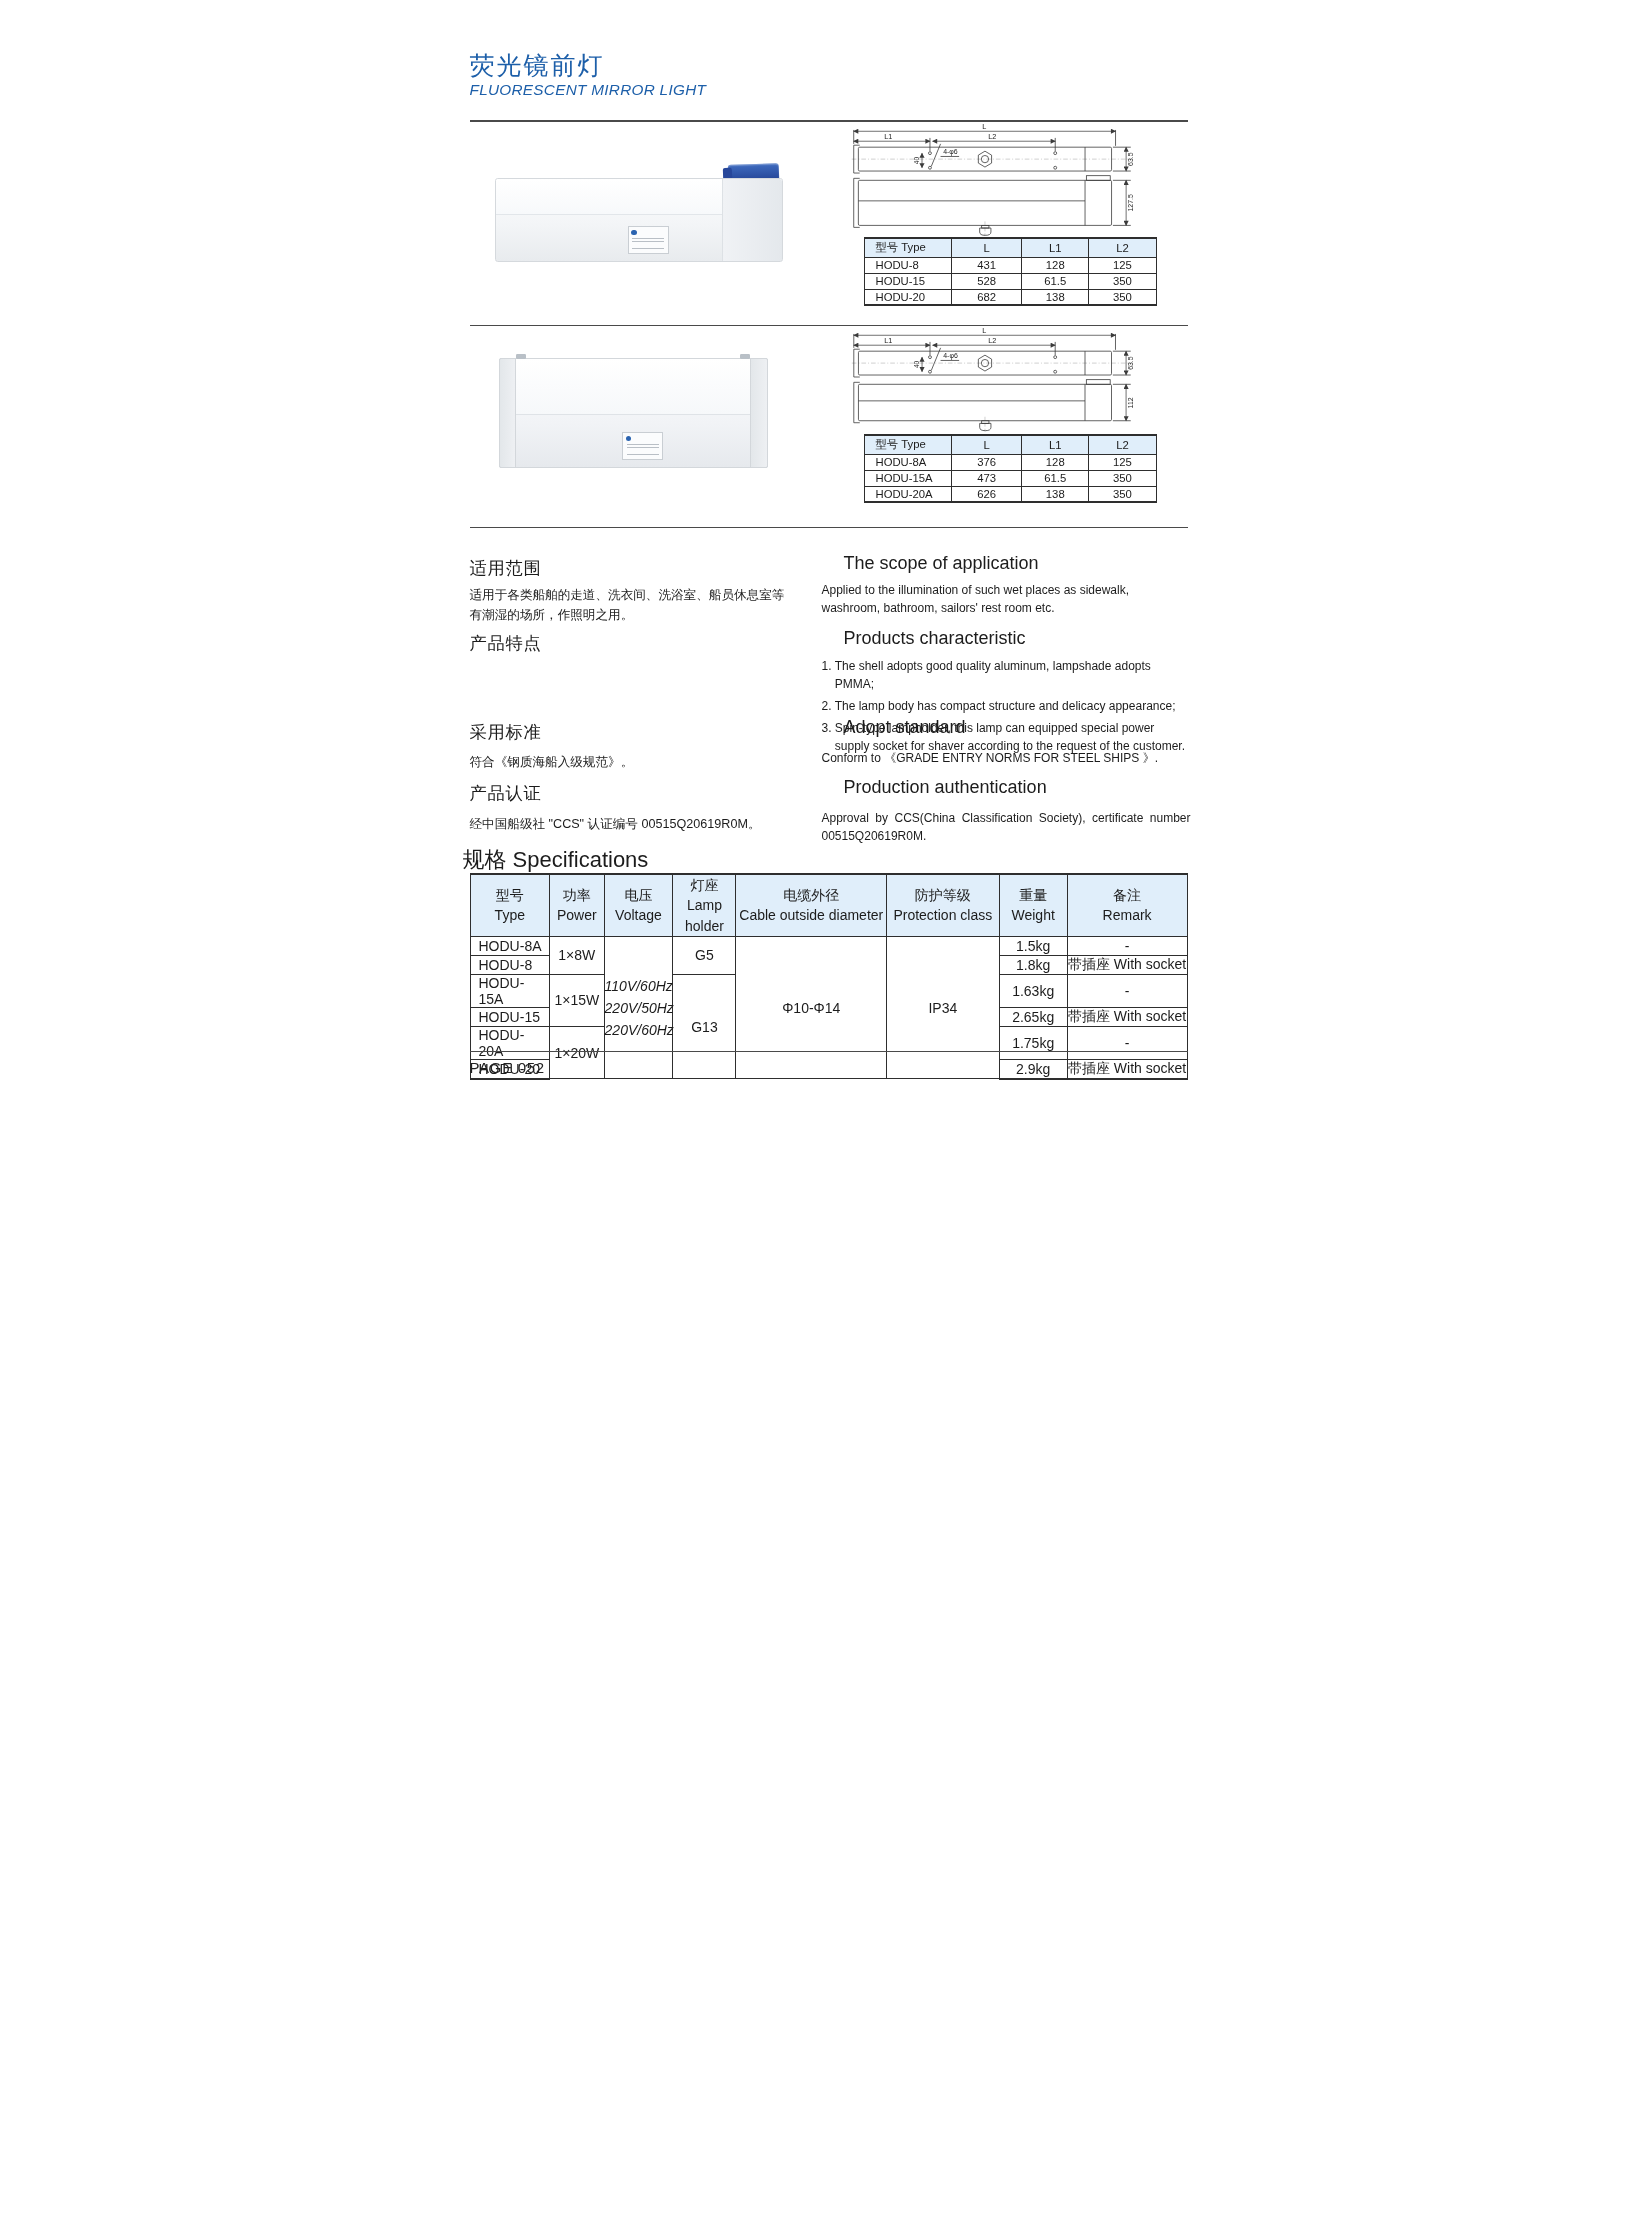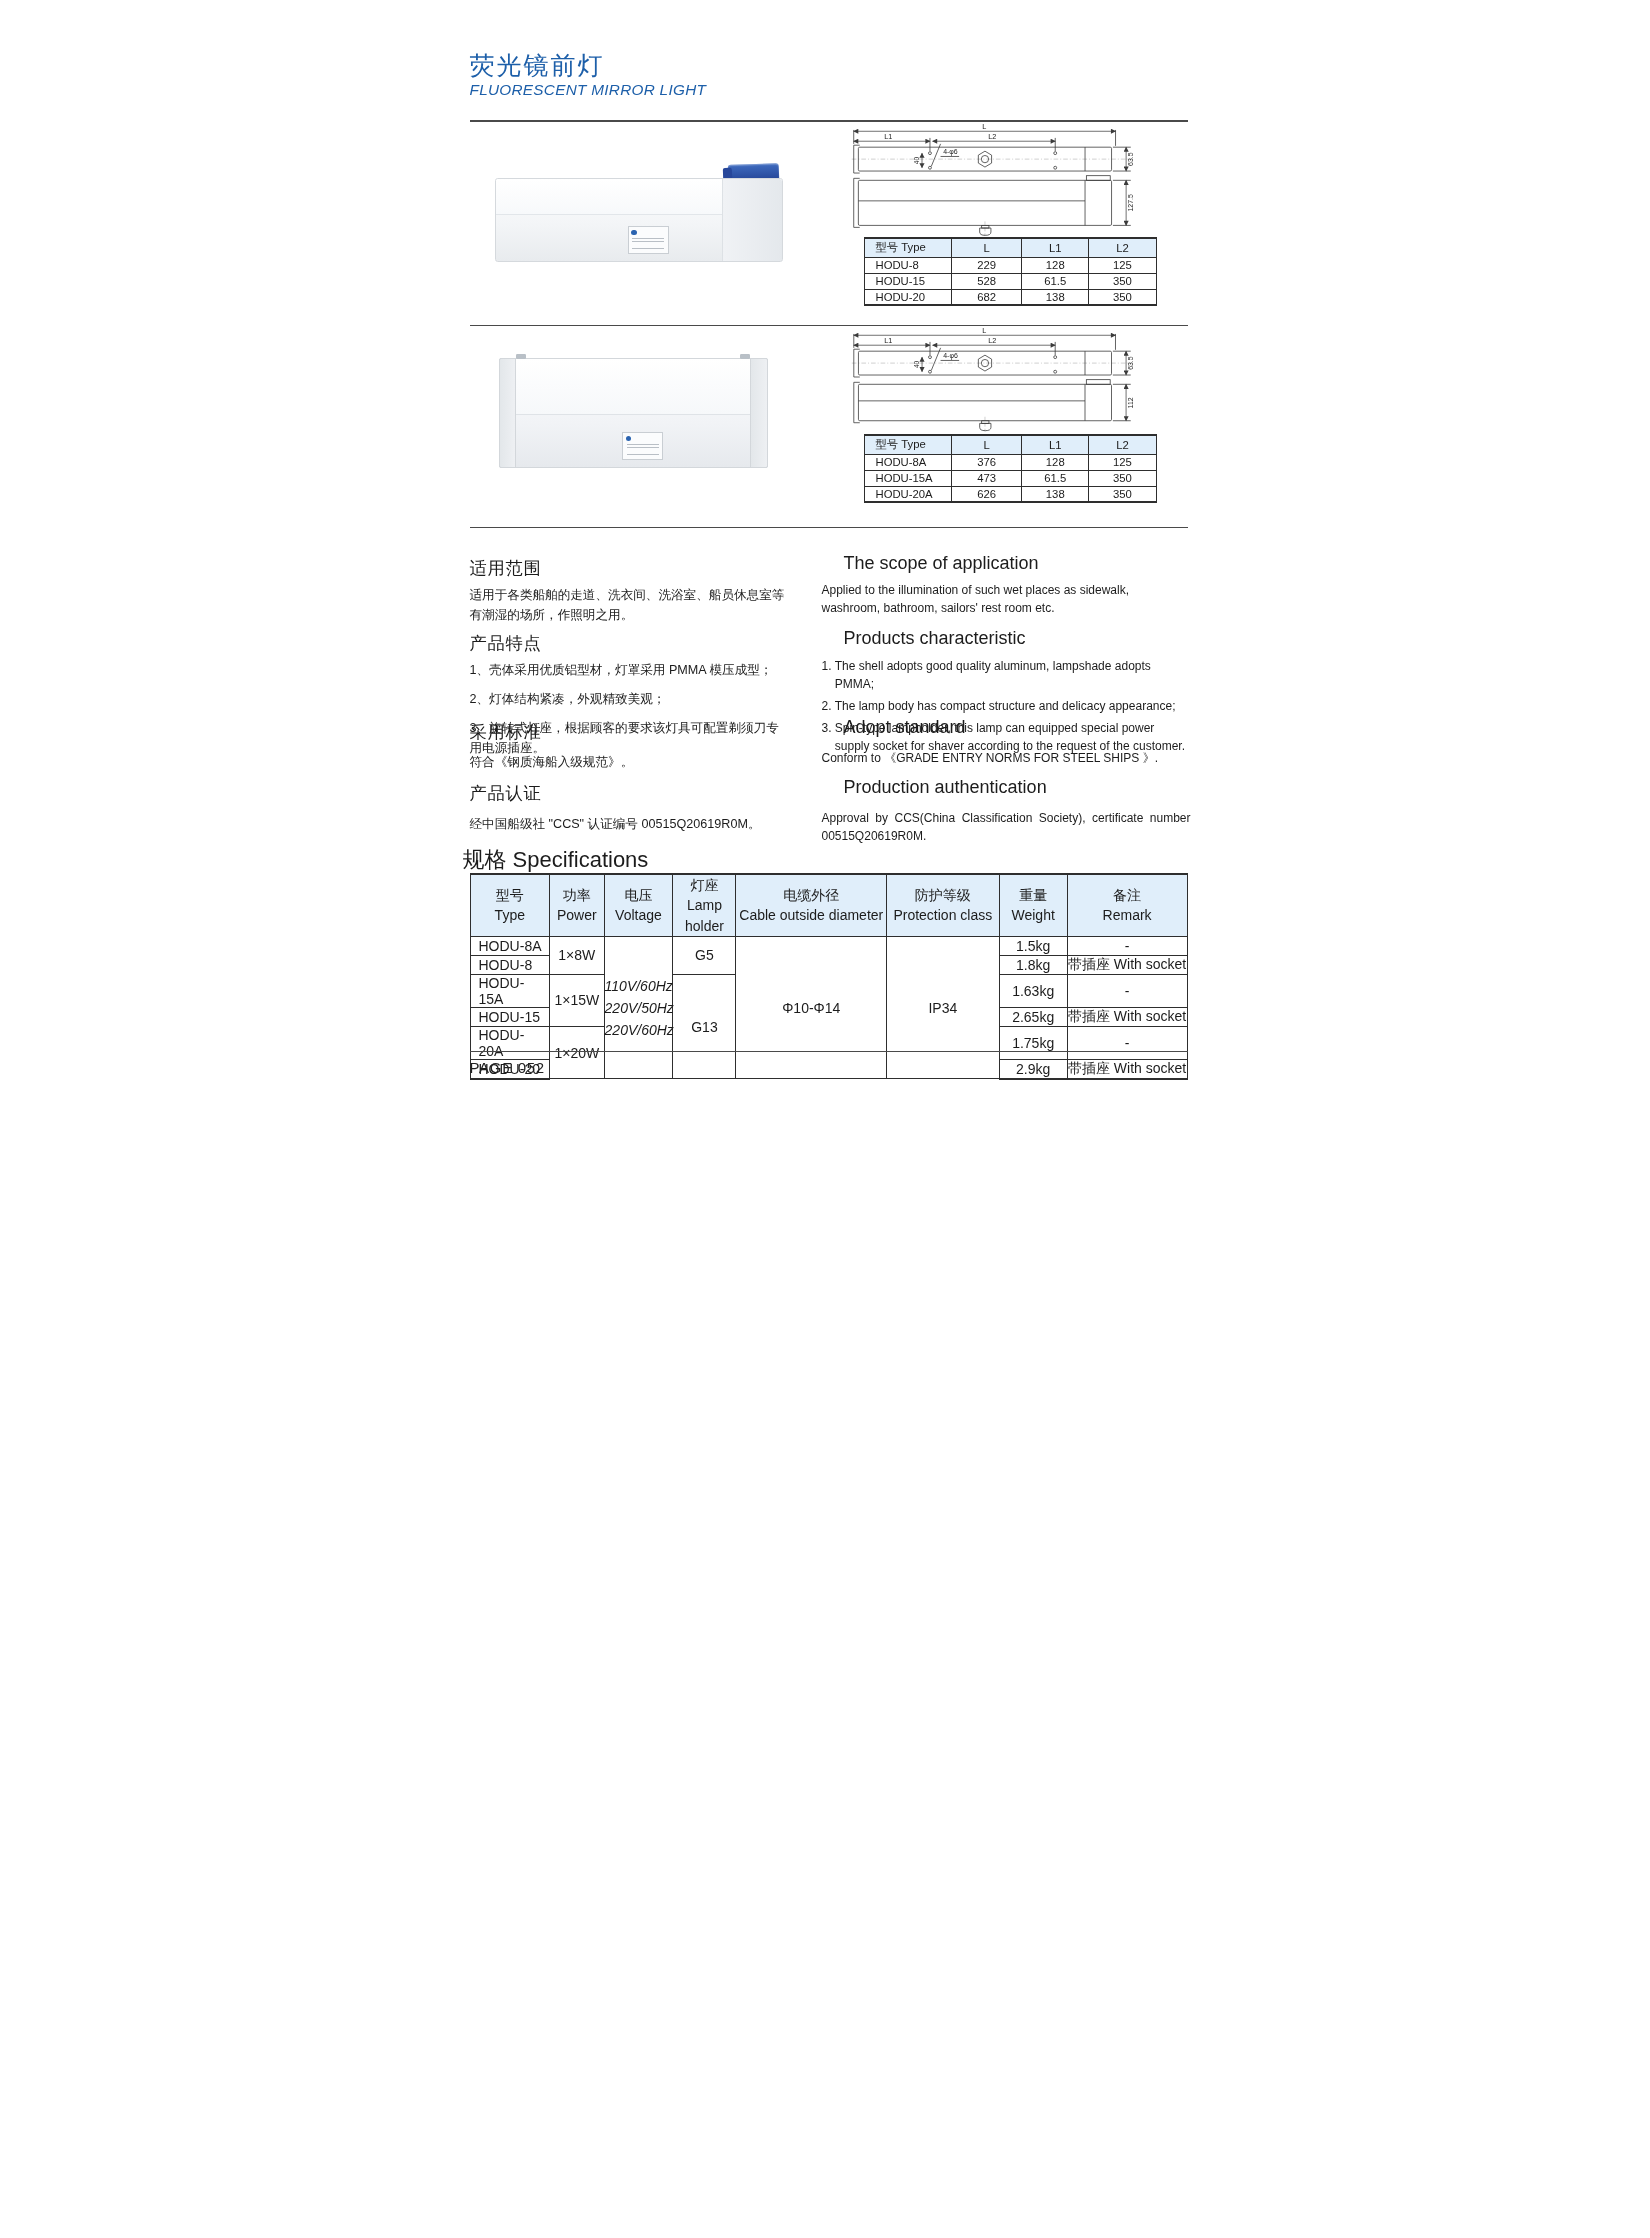--- a/index.html
+++ b/index.html
@@ -180,21 +180,21 @@
       <tr>
         <th class="c-type">型号 Type</th>
         <th>L</th>
         <th>L1</th>
         <th>L2</th>
       </tr>
     </thead>
     <tbody>
       <tr>
         <td class="c-type">HODU-8</td>
-        <td>229</td>
+        <td>431</td>
         <td>128</td>
         <td>125</td>
       </tr>
       <tr>
         <td class="c-type">HODU-15</td>
         <td>528</td>
         <td>61.5</td>
         <td>350</td>
       </tr>
       <tr>
@@ -315,25 +315,20 @@
 
   <div class="rule rule3"></div>
 
   <div class="sec-h-zh" style="top:556px">适用范围</div>
   <div class="sec-p-zh" style="top:585px">适用于各类船舶的走道、洗衣间、洗浴室、船员休息室等有潮湿的场所，作照明之用。</div>
 
   <div class="sec-h-en" style="top:553px">The scope of application</div>
   <div class="sec-p-en" style="top:581px">Applied to the illumination of such wet places as sidewalk, washroom, bathroom, sailors' rest room etc.</div>
 
   <div class="sec-h-zh" style="top:631px">产品特点</div>
-  <div class="sec-p-zh zh-items" style="top:660px">
-    <div>1、壳体采用优质铝型材，灯罩采用 PMMA 模压成型；</div>
-    <div>2、灯体结构紧凑，外观精致美观；</div>
-    <div>3、旋转式灯座，根据顾客的要求该灯具可配置剃须刀专用电源插座。</div>
-  </div>
 
   <div class="sec-h-en" style="top:628px">Products characteristic</div>
   <div class="sec-p-en en-items" style="top:657px">
     <div>1. The shell adopts good quality aluminum, lampshade adopts PMMA;</div>
     <div>2. The lamp body has compact structure and delicacy appearance;</div>
     <div>3. Spin-type lampholder, this lamp can equipped special power supply socket for shaver according to the request of the customer.</div>
   </div>
 
   <div class="sec-h-zh" style="top:720px">采用标准</div>
   <div class="sec-p-zh" style="top:752px">符合《钢质海船入级规范》。</div>

